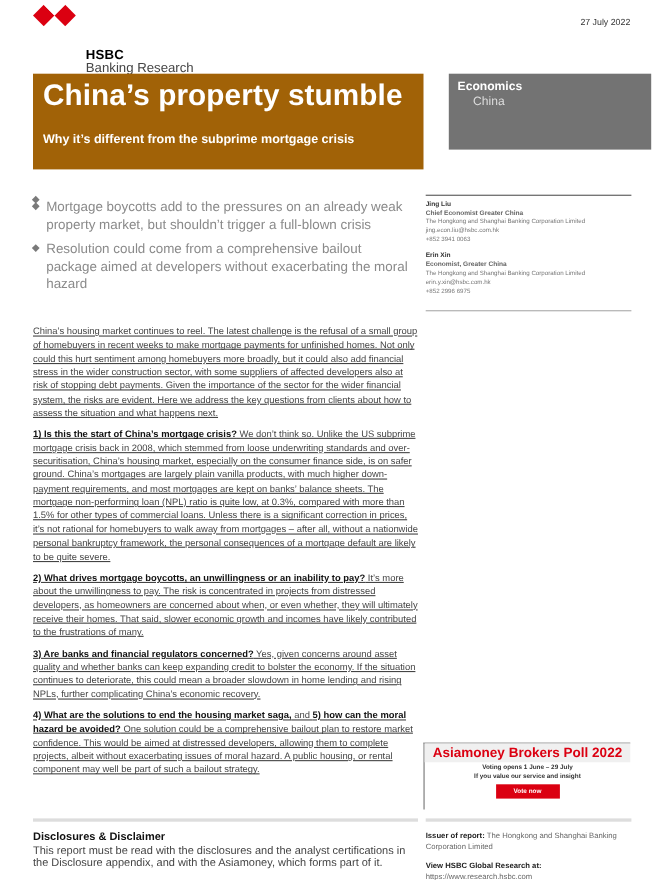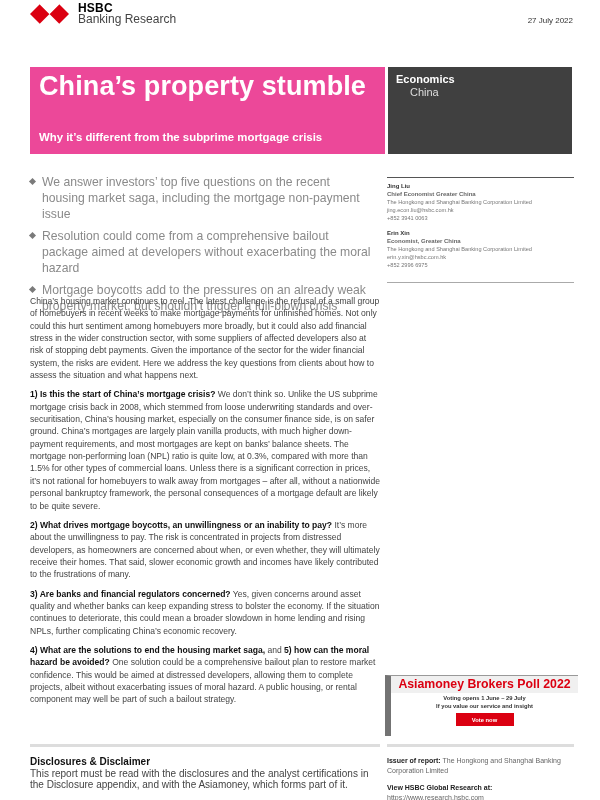--- a/index.html
+++ b/index.html
@@ -1,46 +1,46 @@
 <!DOCTYPE html>
 <html><head>
 <meta charset="utf-8">
 <style>
   html, body { margin:0; padding:0; background:#ffffff; }
   body { width:600px; height:800px; position:relative; overflow:hidden; font-family:"Liberation Sans", sans-serif; color:#333; }
   .abs { position:absolute; }
   
   #logo { left:30px; top:4px; width:39px; height:20px; }
   #brand { left:78px; top:3px; line-height:11px; }
-  #brand .b1 { font-weight:bold; font-size:12px; color:#000; letter-spacing:0.2px; }
+  #brand .b1 { font-weight:bold; font-size:12px; color:#000; letter-spacing:0.2px;margin-top:42px; }
   #brand .b2 { font-size:12px; color:#444; }
   #date { right:27px; top:16px; font-size:8px; color:#333;padding-left:35px; }
   
-  #banner { left:30px; top:67px; width:355px; height:87px; background:#ec4899; color:#fff; }
+  #banner { left:30px; top:67px; width:355px; height:87px; background:#a16207; color:#fff; }
   #title { left:9px; top:4px; font-size:27px; font-weight:bold; letter-spacing:0.1px; white-space:nowrap; }
-  #subtitle { left:9px; top:64px; font-size:11.4px; font-weight:bold; white-space:nowrap; }
-  #sector { left:388px; top:67px; width:184px; height:87px; background:#404040; color:#fff; }
+  #subtitle { left:9px; top:54px; font-size:11.4px; font-weight:bold; white-space:nowrap; }
+  #sector { left:408px; top:67px; width:184px; height:69px; background:#737373; color:#fff; }
   #sector .s1 { position:absolute; left:8px; top:6px; font-weight:bold; font-size:11px; }
   #sector .s2 { position:absolute; left:8px; top:19px; font-size:11px; color:#ddd;margin-left:14px; }
   
   #bullets { left:30px; top:174px; width:345px; }
   .bullet { position:relative; padding-left:12px; font-size:12.2px; line-height:16px; color:#8a8a8a; margin-bottom:6px; }
   .bullet .dia { position:absolute; left:0; top:5px; width:5px; height:5px; background:#7a7a7a; transform:rotate(45deg); }
   
   #analyst-rule { left:387px; top:177px; width:187px; height:1px; background:#555; }
   .analyst { left:387px; width:200px; font-size:5.6px; line-height:8.1px; color:#777; }
   .analyst .nm { font-weight:bold; color:#333; font-size:6px; }
   .analyst .rl { font-weight:bold; color:#666; font-size:6px; }
   
   #body { left:30px; top:295px; width:350px; font-size:8.55px; line-height:12.35px; color:#444; }
-  #body p { margin:0 0 7px 0; }
+  #body p { margin:0 0 7px 0;text-decoration:underline; }
   #body b { color:#111;margin-top:35px; }
   #right-rule { left:387px; top:282px; width:187px; height:1px; background:#aaa; }
   
-  #ad { left:385px; top:675px; width:187px; height:60px; border-top:1px solid #999; border-left:6px solid #737373; }
+  #ad { left:385px; top:675px; width:187px; height:60px; border-top:1px solid #999; border-left:1px solid #737373; }
   #ad .head { background:#f0f0f0; color:#db0011; font-weight:bold; font-size:12.3px; text-align:center; height:17px; line-height:17px; white-space:nowrap; }
   #ad .l1 { text-align:center; font-size:5.8px; font-weight:bold; color:#333; margin-top:2px; }
   #ad .l2 { text-align:center; font-size:5.8px; font-weight:bold; color:#333; margin-top:2px; }
   #ad .vote { display:block; margin:4px auto 0; width:58px; height:13px; background:#db0011; color:#fff; font-size:5.8px; font-weight:bold; text-align:center; line-height:13px; border:none; }
   
   #foot-rule-l { left:30px; top:744px; width:350px; height:3px; background:#ddd; }
   #foot-rule-r { left:387px; top:744px; width:187px; height:3px; background:#ddd; }
   #disc { left:30px; top:756px; width:350px; font-size:10px; line-height:11.5px; color:#444; }
   #disc .h { font-weight:bold; color:#111; }
   #issuer { left:387px; top:756px; width:190px; font-size:7px; line-height:9.5px; color:#666; }
@@ -67,23 +67,23 @@
 <div id="banner" class="abs">
   <div id="title" class="abs">China’s property stumble</div>
   <div id="subtitle" class="abs">Why it’s different from the subprime mortgage crisis</div>
 </div>
 <div id="sector" class="abs">
   <div class="s1">Economics</div>
   <div class="s2">China</div>
 </div>
 
 <div id="bullets" class="abs">
-  <div class="bullet"><span class="dia"></span><span>We answer investors’ top five questions on the recent housing market saga, including the mortgage non-payment issue</span></div>
+  <div class="bullet"><span class="dia"></span></div>
+  <div class="bullet"><span class="dia"></span><span>Mortgage boycotts add to the pressures on an already weak property market, but shouldn’t trigger a full-blown crisis</span></div>
   <div class="bullet"><span class="dia"></span><span>Resolution could come from a comprehensive bailout package aimed at developers without exacerbating the moral hazard</span></div>
-  <div class="bullet"><span class="dia"></span><span>Mortgage boycotts add to the pressures on an already weak property market, but shouldn’t trigger a full-blown crisis</span></div>
 </div>
 
 <div id="analyst-rule" class="abs"></div>
 <div class="abs analyst" style="top:182px;">
   <div class="nm">Jing Liu</div>
   <div class="rl">Chief Economist Greater China</div>
   <div>The Hongkong and Shanghai Banking Corporation Limited</div>
   <div>jing.econ.liu@hsbc.com.hk</div>
   <div>+852 3941 0063</div>
 </div>
@@ -93,21 +93,21 @@
   <div>The Hongkong and Shanghai Banking Corporation Limited</div>
   <div>erin.y.xin@hsbc.com.hk</div>
   <div>+852 2996 6975</div>
 </div>
 <div id="right-rule" class="abs"></div>
 
 <div id="body" class="abs">
   <p><span>China’s housing market continues to reel. The latest challenge is the refusal of a small group of homebuyers in recent weeks to make mortgage payments for unfinished homes. Not only could this hurt sentiment among homebuyers more broadly, but it could also add financial stress in the wider construction sector, with some suppliers of affected developers also at risk of stopping debt payments. Given the importance of the sector for the wider financial system, the risks are evident. Here we address the key questions from clients about how to assess the situation and what happens next.</span></p>
   <p><b>1) Is this the start of China’s mortgage crisis?</b><span> We don’t think so. Unlike the US subprime mortgage crisis back in 2008, which stemmed from loose underwriting standards and over-securitisation, China’s housing market, especially on the consumer finance side, is on safer ground. China’s mortgages are largely plain vanilla products, with much higher down-payment requirements, and most mortgages are kept on banks’ balance sheets. The mortgage non-performing loan (NPL) ratio is quite low, at 0.3%, compared with more than 1.5% for other types of commercial loans. Unless there is a significant correction in prices, it’s not rational for homebuyers to walk away from mortgages – after all, without a nationwide personal bankruptcy framework, the personal consequences of a mortgage default are likely to be quite severe.</span></p>
   <p><b>2) What drives mortgage boycotts, an unwillingness or an inability to pay?</b><span> It’s more about the unwillingness to pay. The risk is concentrated in projects from distressed developers, as homeowners are concerned about when, or even whether, they will ultimately receive their homes. That said, slower economic growth and incomes have likely contributed to the frustrations of many.</span></p>
-  <p><b>3) Are banks and financial regulators concerned?</b><span> Yes, given concerns around asset quality and whether banks can keep expanding stress to bolster the economy. If the situation continues to deteriorate, this could mean a broader slowdown in home lending and rising NPLs, further complicating China’s economic recovery.</span></p>
+  <p><b>3) Are banks and financial regulators concerned?</b><span> Yes, given concerns around asset quality and whether banks can keep expanding credit to bolster the economy. If the situation continues to deteriorate, this could mean a broader slowdown in home lending and rising NPLs, further complicating China’s economic recovery.</span></p>
   <p><b>4) What are the solutions to end the housing market saga,</b><span> and </span><b>5) how can the moral hazard be avoided?</b><span> One solution could be a comprehensive bailout plan to restore market confidence. This would be aimed at distressed developers, allowing them to complete projects, albeit without exacerbating issues of moral hazard. A public housing, or rental component may well be part of such a bailout strategy.</span></p>
 </div>
 
 <div id="ad" class="abs">
   <div class="head">Asiamoney Brokers Poll 2022</div>
   <div class="l1">Voting opens 1 June – 29 July</div>
   <div class="l2">If you value our service and insight</div>
   <button class="vote">Vote now</button>
 </div>
 

